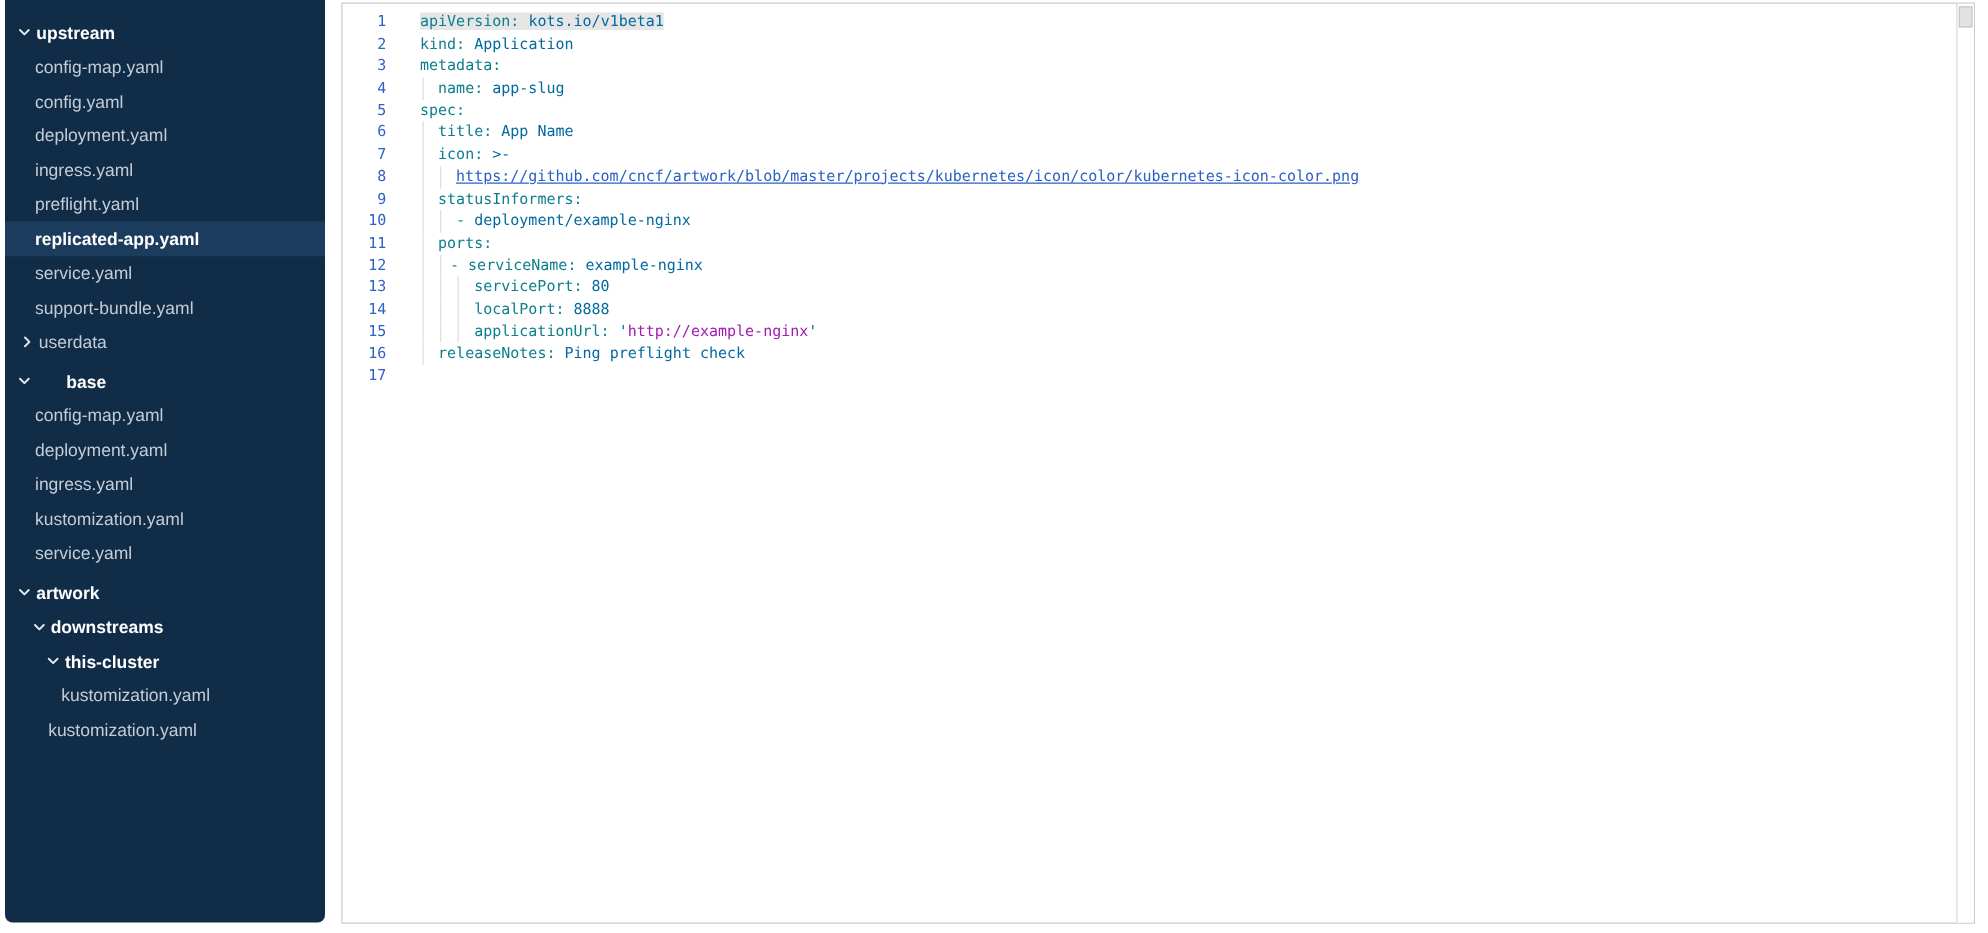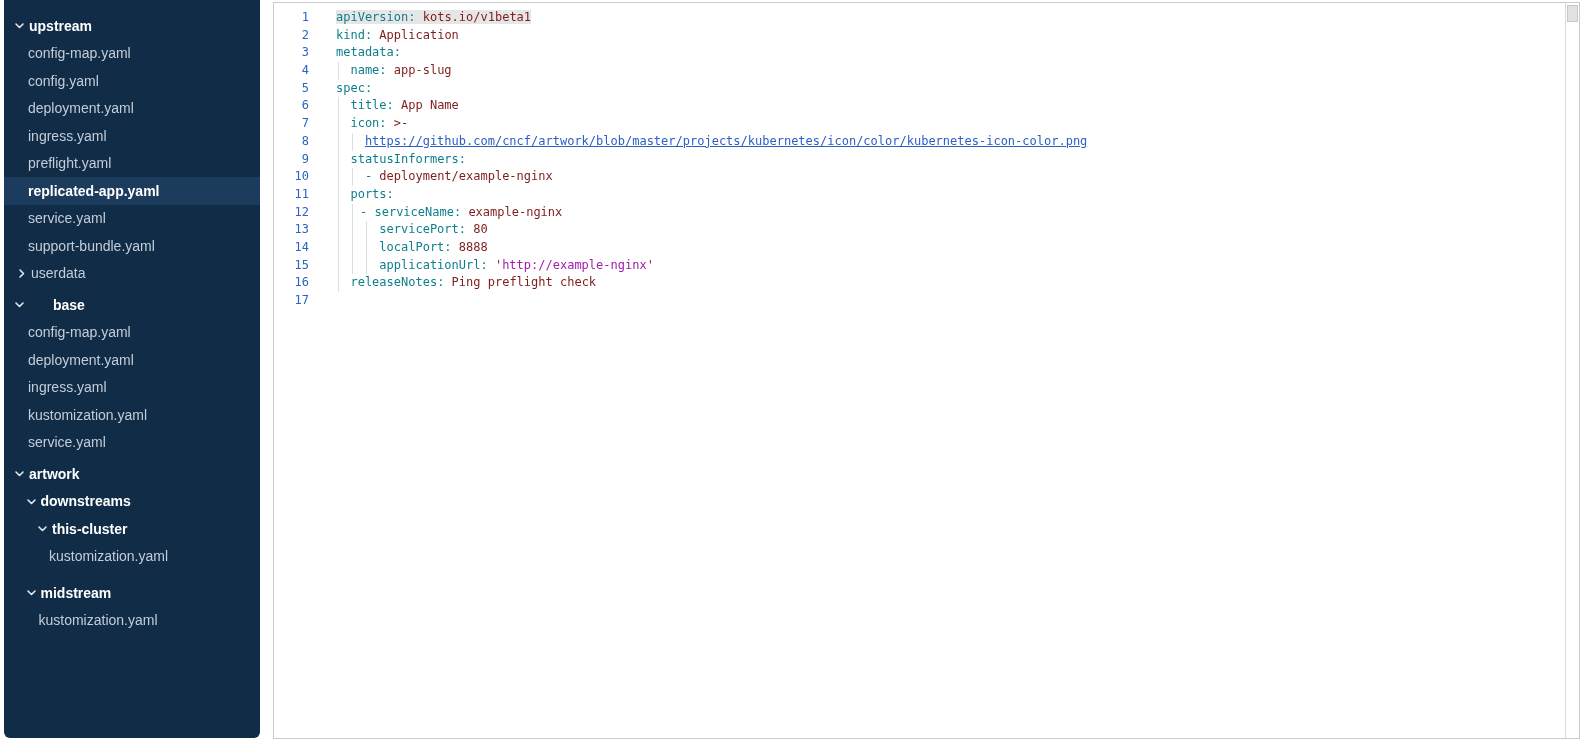--- a/index.html
+++ b/index.html
@@ -33,21 +33,21 @@
                    padding-top:6px; overflow:hidden; }
   .code-line { display:flex; height:17.7px; line-height:17.7px;
                font-family:"DejaVu Sans Mono","Liberation Mono",monospace;
                font-size:12px; white-space:pre; }
   .ln-num { width:35px; text-align:right; color:#2e62c6; flex:none;
             font-family:"DejaVu Sans Mono","Liberation Mono",monospace; }
   .code { margin-left:27px; position:relative; }
   .guide { position:absolute; top:0; bottom:0; width:0;
            border-left:1px solid #dcdfe2; }
   .tk-k { color:#0d7f8c; }
-  .tk-v { color:#7f1d1d; }
+  .tk-v { color:#0369a1; }
   .tk-d { color:#0d7f8c; }
   .tk-l { color:#2c60c4; text-decoration:underline; }
   .tk-u { color:#a21caf; }
   .sel-hl { background:#e6e6e6; }
 
   
   .ruler { position:absolute; top:0; right:0; bottom:0; width:14px;
            border-left:1px solid #d7dadb; background:#ffffff; }
   .ruler-deco { position:absolute; top:2px; left:1px; width:11px; height:17px;
                 background:#e2e2e2; border:1px solid #c7c7c7; }
@@ -140,28 +140,20 @@
         <span class="chev">
           <svg width="11" height="11" viewBox="0 0 11 11">
             <polyline points="2,4 5.5,7.5 9,4" fill="none" stroke="#e2e8ee" stroke-width="1.6" stroke-linecap="round" stroke-linejoin="round"></polyline>
           </svg>
         </span>
         <span>this-cluster</span>
       </div>
       <div class="tree-row" style="padding-left: 45px;">
         <span>kustomization.yaml</span>
       </div>
-      <div class="tree-row hdr gap-md" style="padding-left: 21.5px;">
-        <span class="chev">
-          <svg width="11" height="11" viewBox="0 0 11 11">
-            <polyline points="2,4 5.5,7.5 9,4" fill="none" stroke="#e2e8ee" stroke-width="1.6" stroke-linecap="round" stroke-linejoin="round"></polyline>
-          </svg>
-        </span>
-        <span>midstream</span>
-      </div>
       <div class="tree-row" style="padding-left: 34.5px;">
         <span>kustomization.yaml</span>
       </div>
     </div>
 </div>
 
 <div class="editor-pane">
   <div class="editor-scroll">
     <div id="code-lines">
         <div class="code-line"><span class="ln-num">1</span><span class="code"><span class="sel-hl" style="margin-left: 0px;"><span class="tk-k">apiVersion: </span><span class="tk-v">kots.io/v1beta1</span></span></span></div>

